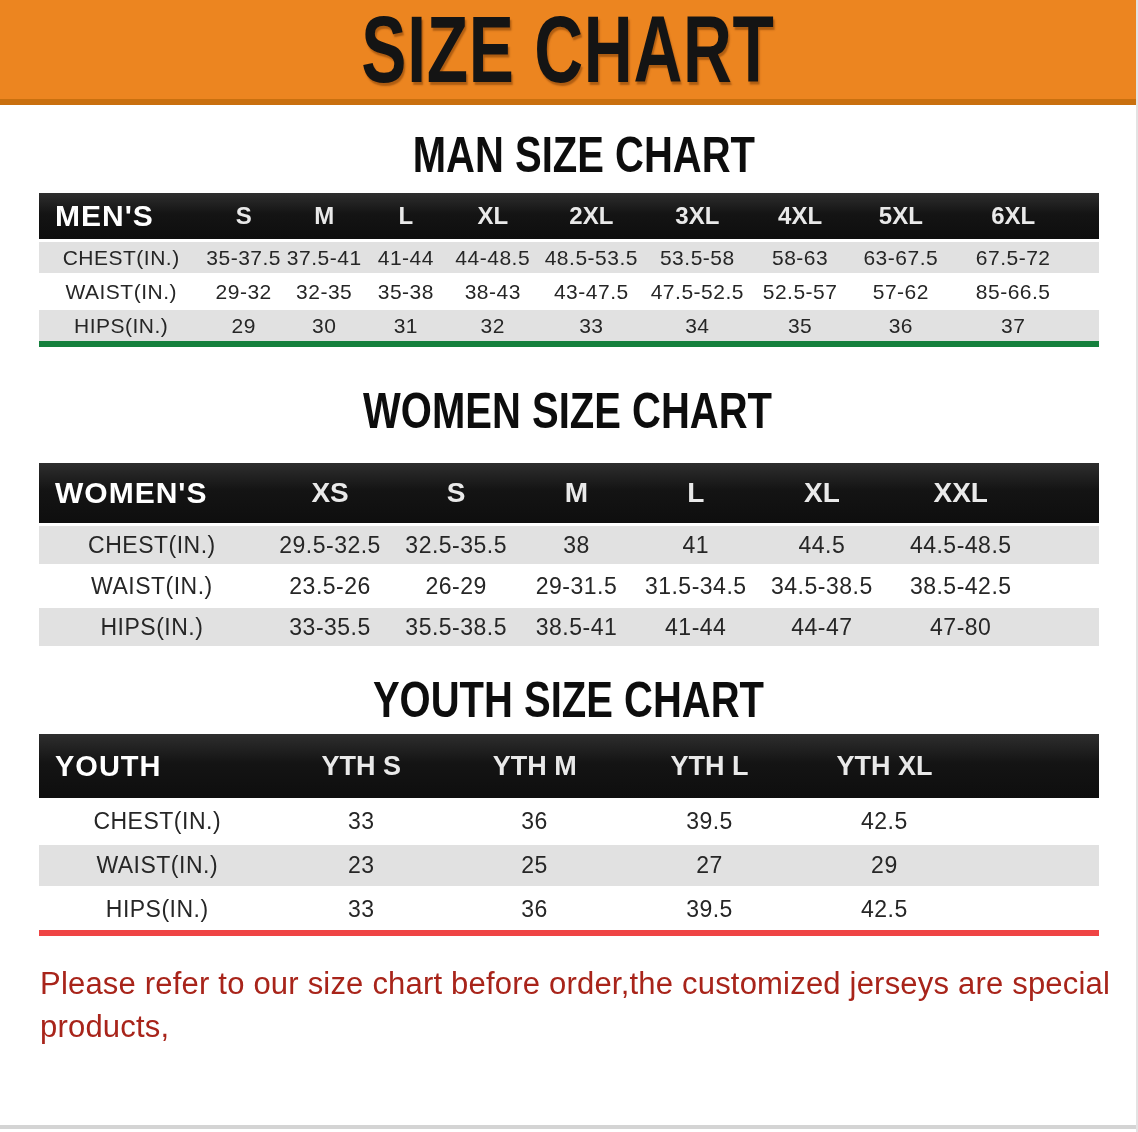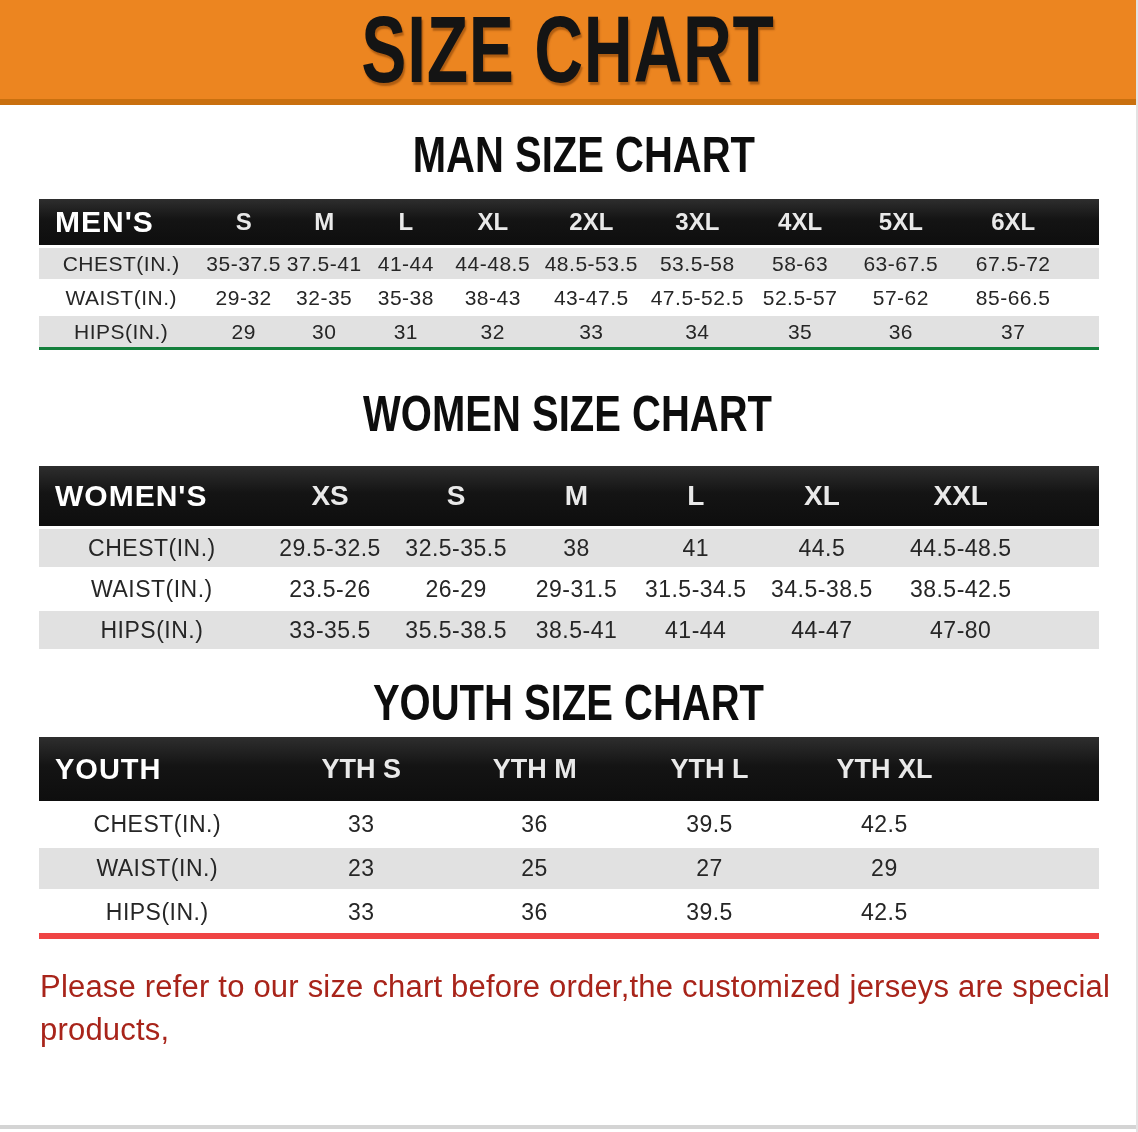--- a/index.html
+++ b/index.html
@@ -52,21 +52,21 @@
   #heading-women{margin-top:38px;}
   #heading-youth{margin-top:28px;}
 
   
   table.size-table{
     border-collapse:collapse;
     table-layout:fixed;
     width:1060px;
     margin-left:39px;
   }
-  .t-men{margin-top:18px;border-bottom:3px solid #15803d;}
+  .t-men{margin-top:12px;border-bottom:6px solid #15803d;}
   .t-women{margin-top:26px;}
   .t-youth{margin-top:8px;border-bottom:6px solid #ef4444;}
 
   .size-table th{
     background:linear-gradient(180deg,#2e2e2e 0%,#141414 45%,#0e0e0e 100%);
     color:#e9e9e9;
     font-weight:700;
     text-align:center;
     padding:0;
     border:none;

